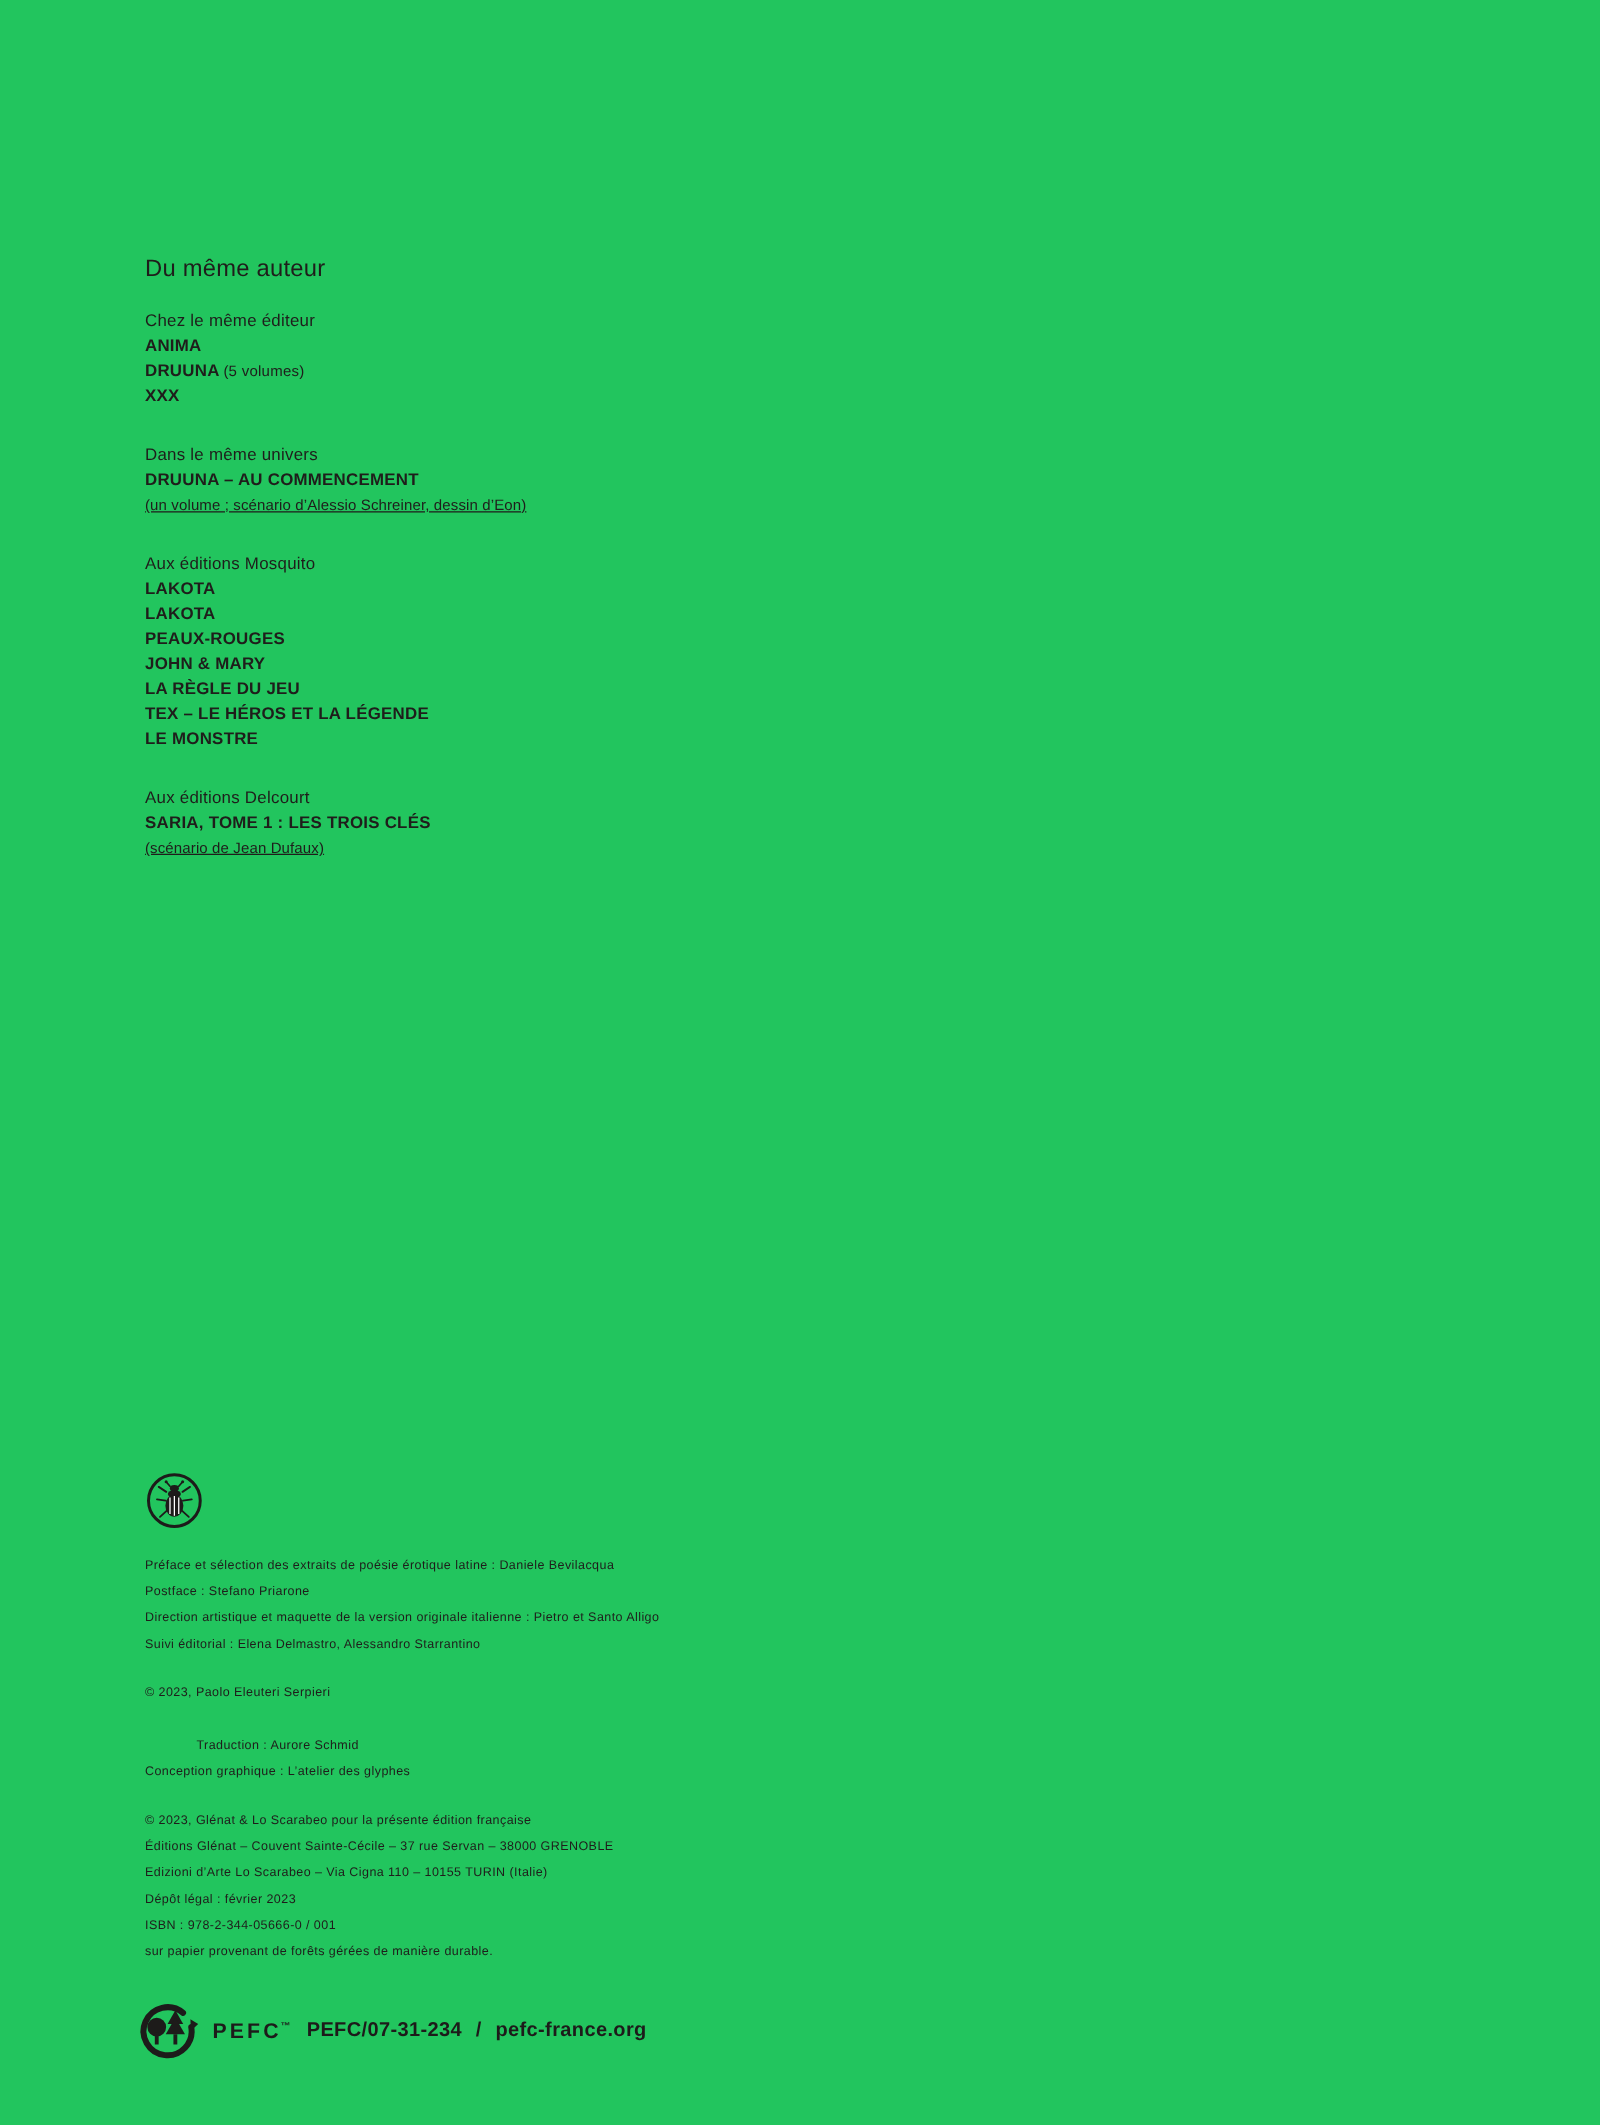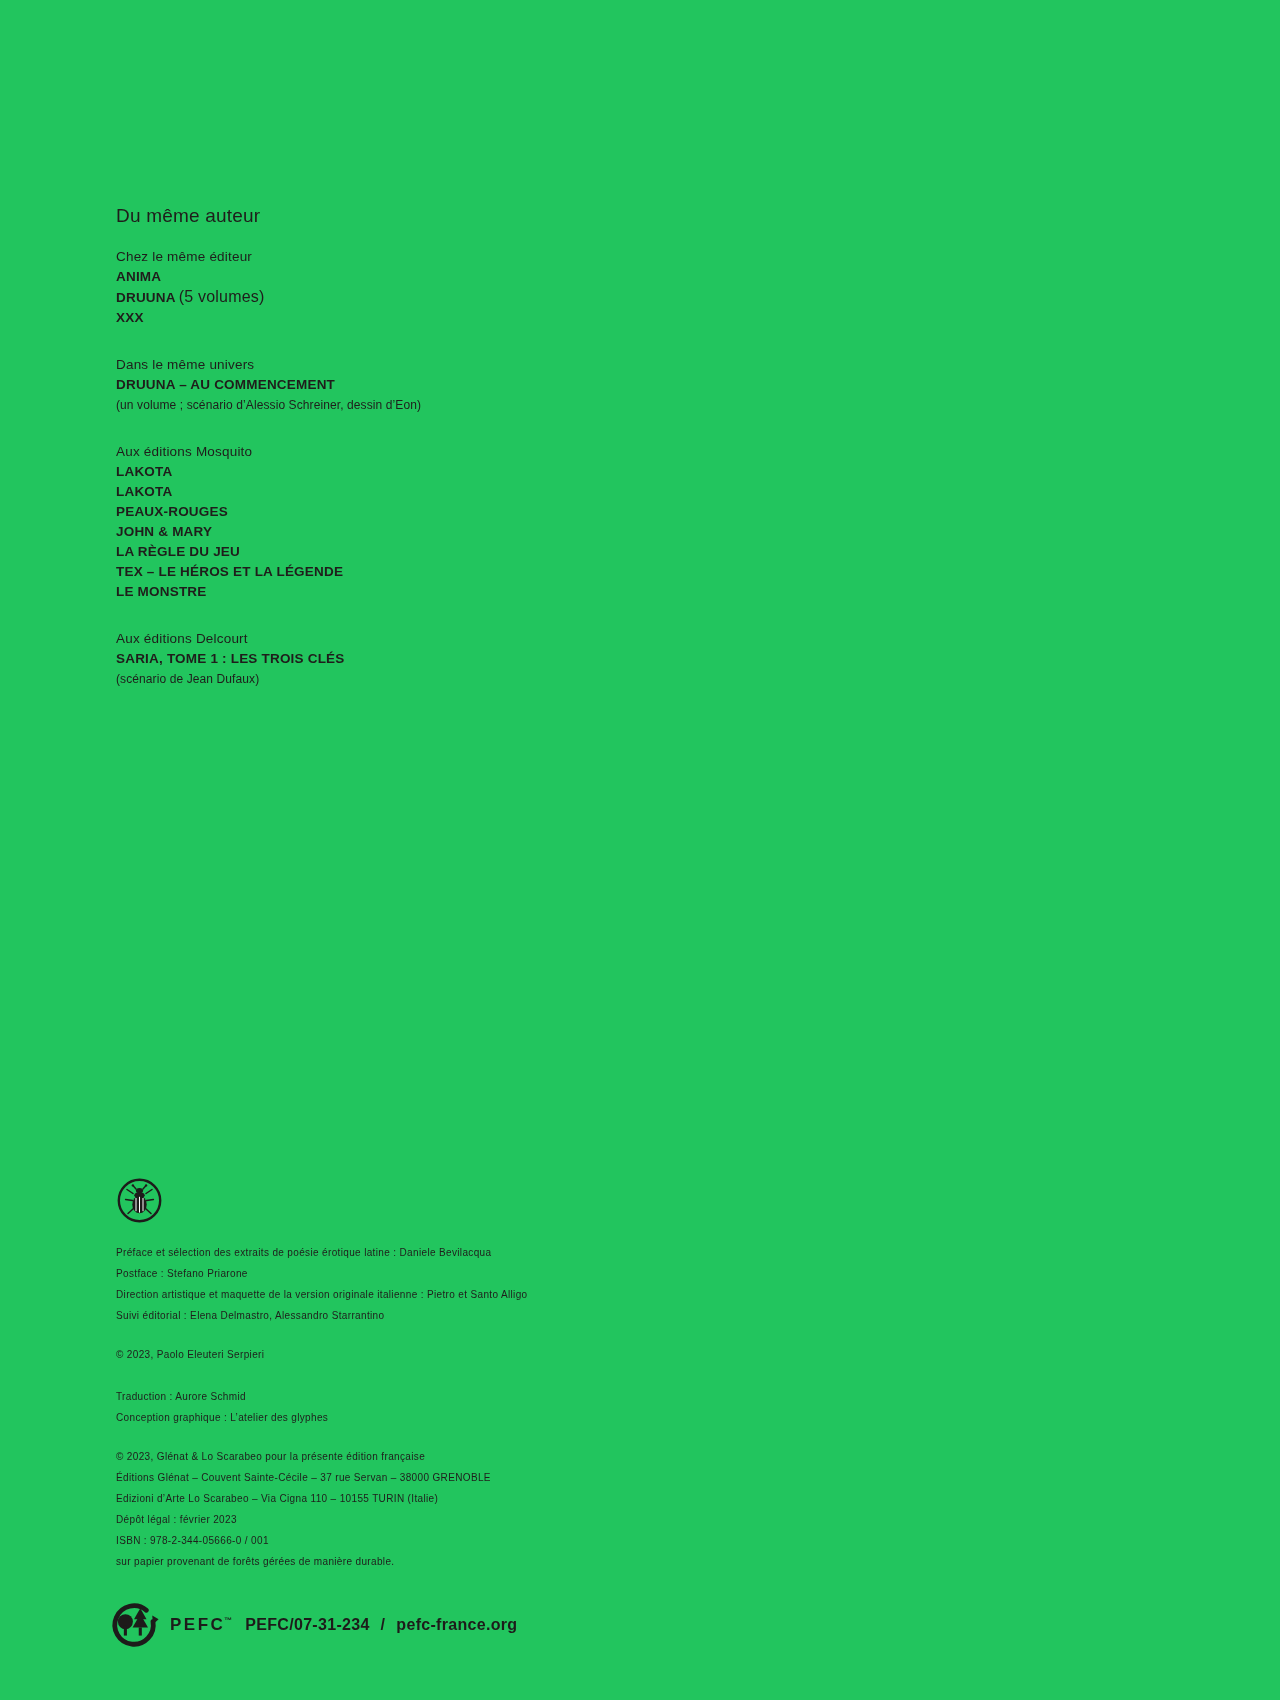--- a/index.html
+++ b/index.html
@@ -15,32 +15,32 @@
   .biblio { position: absolute; left: 116px; top: 205px; }
   .biblio h1 {
     margin: 0 0 20px 0;
     font-size: 19px; line-height: 22px; font-weight: normal;
     letter-spacing: 0.2px; color: #1f1d1b;
   }
   .bib-section { margin: 0 0 27px 0; }
   .bib-section p { margin: 0; line-height: 20px; }
   .bib-label { font-size: 13.5px; letter-spacing: 0.2px; }
   .bib-title { font-size: 13.5px; font-weight: bold; letter-spacing: 0.2px; }
-  .bib-note-inline { font-weight: normal; font-size: 16px; margin-left: 3px; }
-  .bib-note-line { font-size: 12px; line-height: 18px; letter-spacing: 0.1px; }
+  .bib-note-inline { font-weight: normal; font-size: 12px; margin-left: 3px; }
+  .bib-note-line { font-size: 12px; line-height: 18px; letter-spacing: 0.1px; text-decoration: underline; }
 
   
   .abs { position: absolute; left: 116px; }
   .col-lines p { margin: 0; font-size: 10px; line-height: 21px; letter-spacing: 0.35px; }
 
   .scarab-logo { position: absolute; left: 117px; top: 1178px; width: 45px; height: 45px; }
 
   .credits-block   { top: 1242px; }
   .author-c        { top: 1344px; }
-  .fr-credits      { top: 1386px; }
+  .fr-credits      { top: 1386px; text-align: center; }
   .edition-block   { top: 1446px; }
 
   .pefc-row {
     position: absolute; left: 108px; top: 1600px;
     display: flex; align-items: center; height: 50px;
   }
   .pefc-wordmark {
     font-weight: bold; font-size: 17px; letter-spacing: 2.5px;
     margin-left: 8px; color: #1d1b1a; white-space: nowrap;
   }

